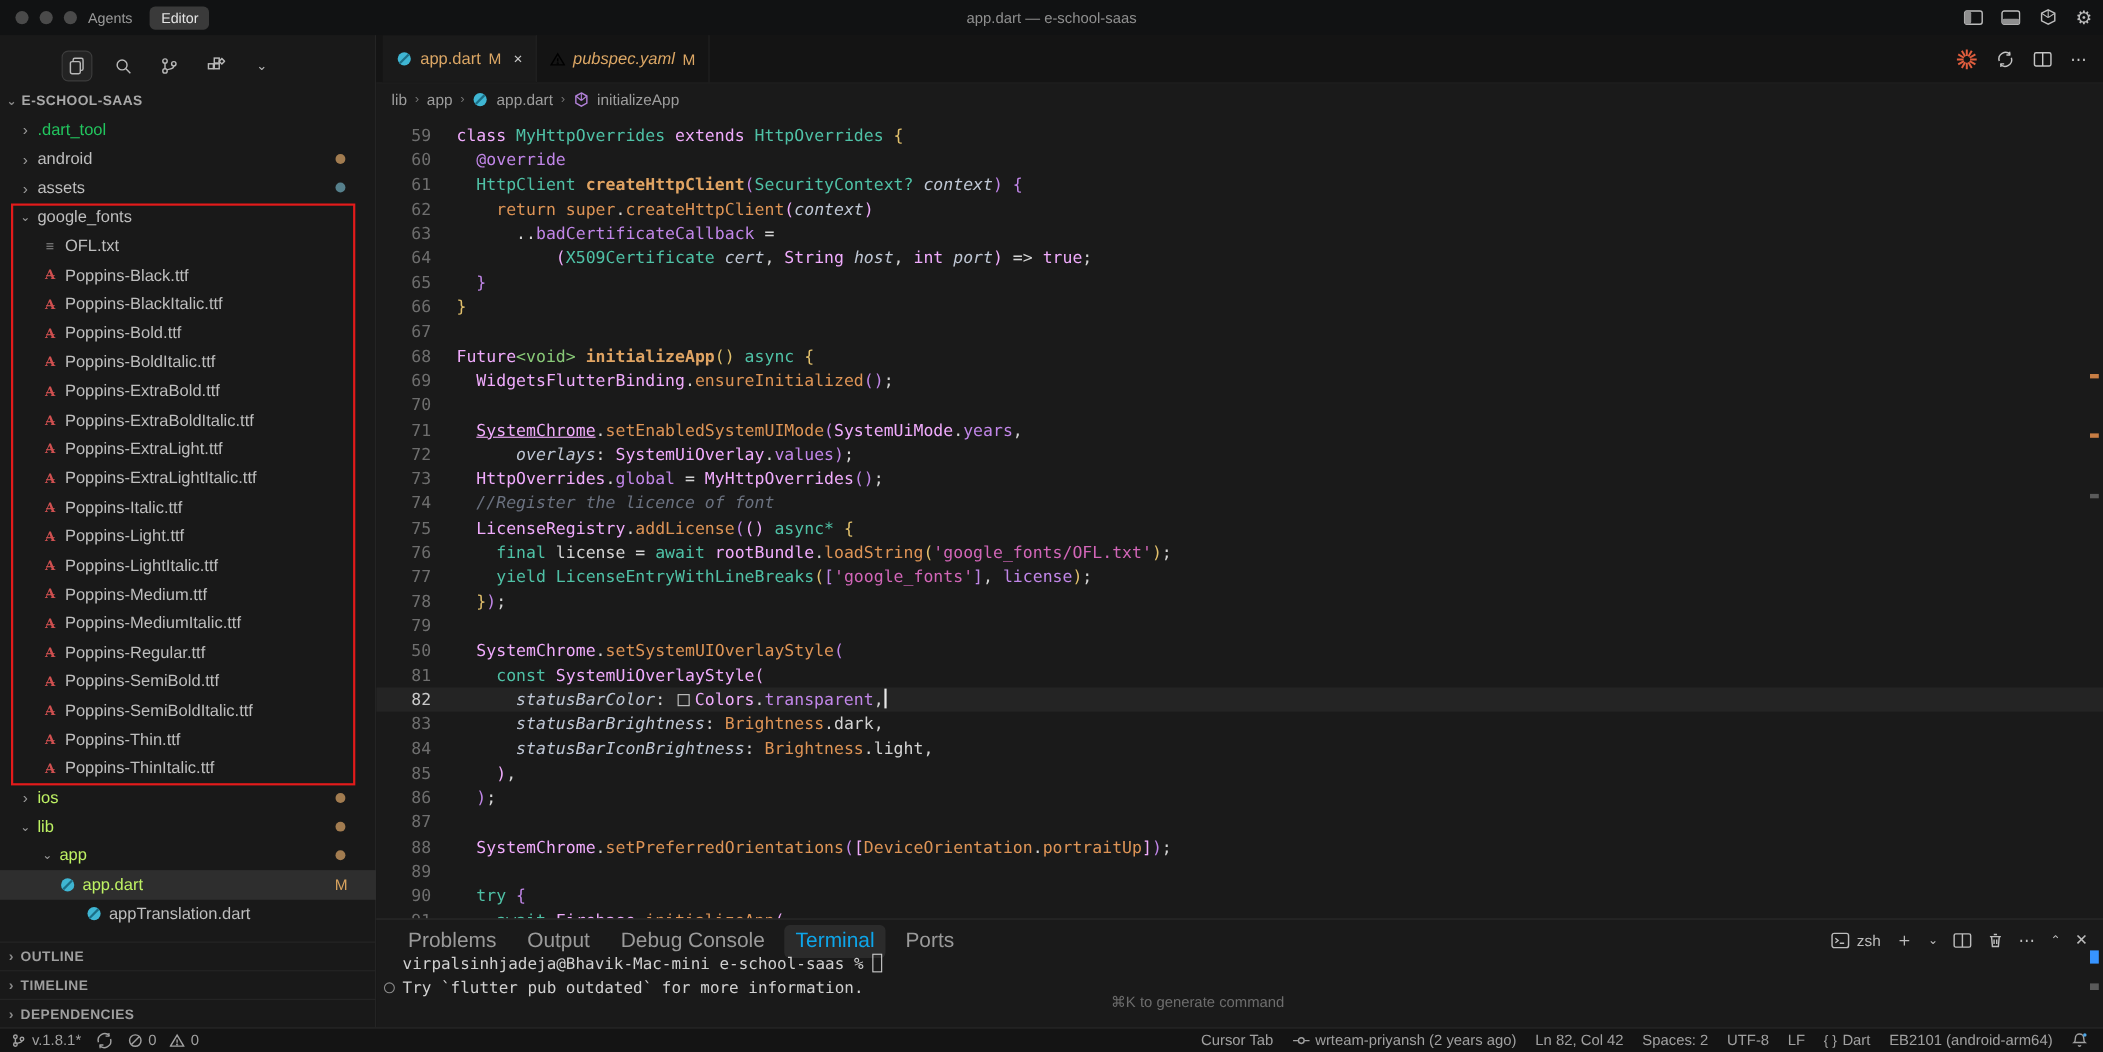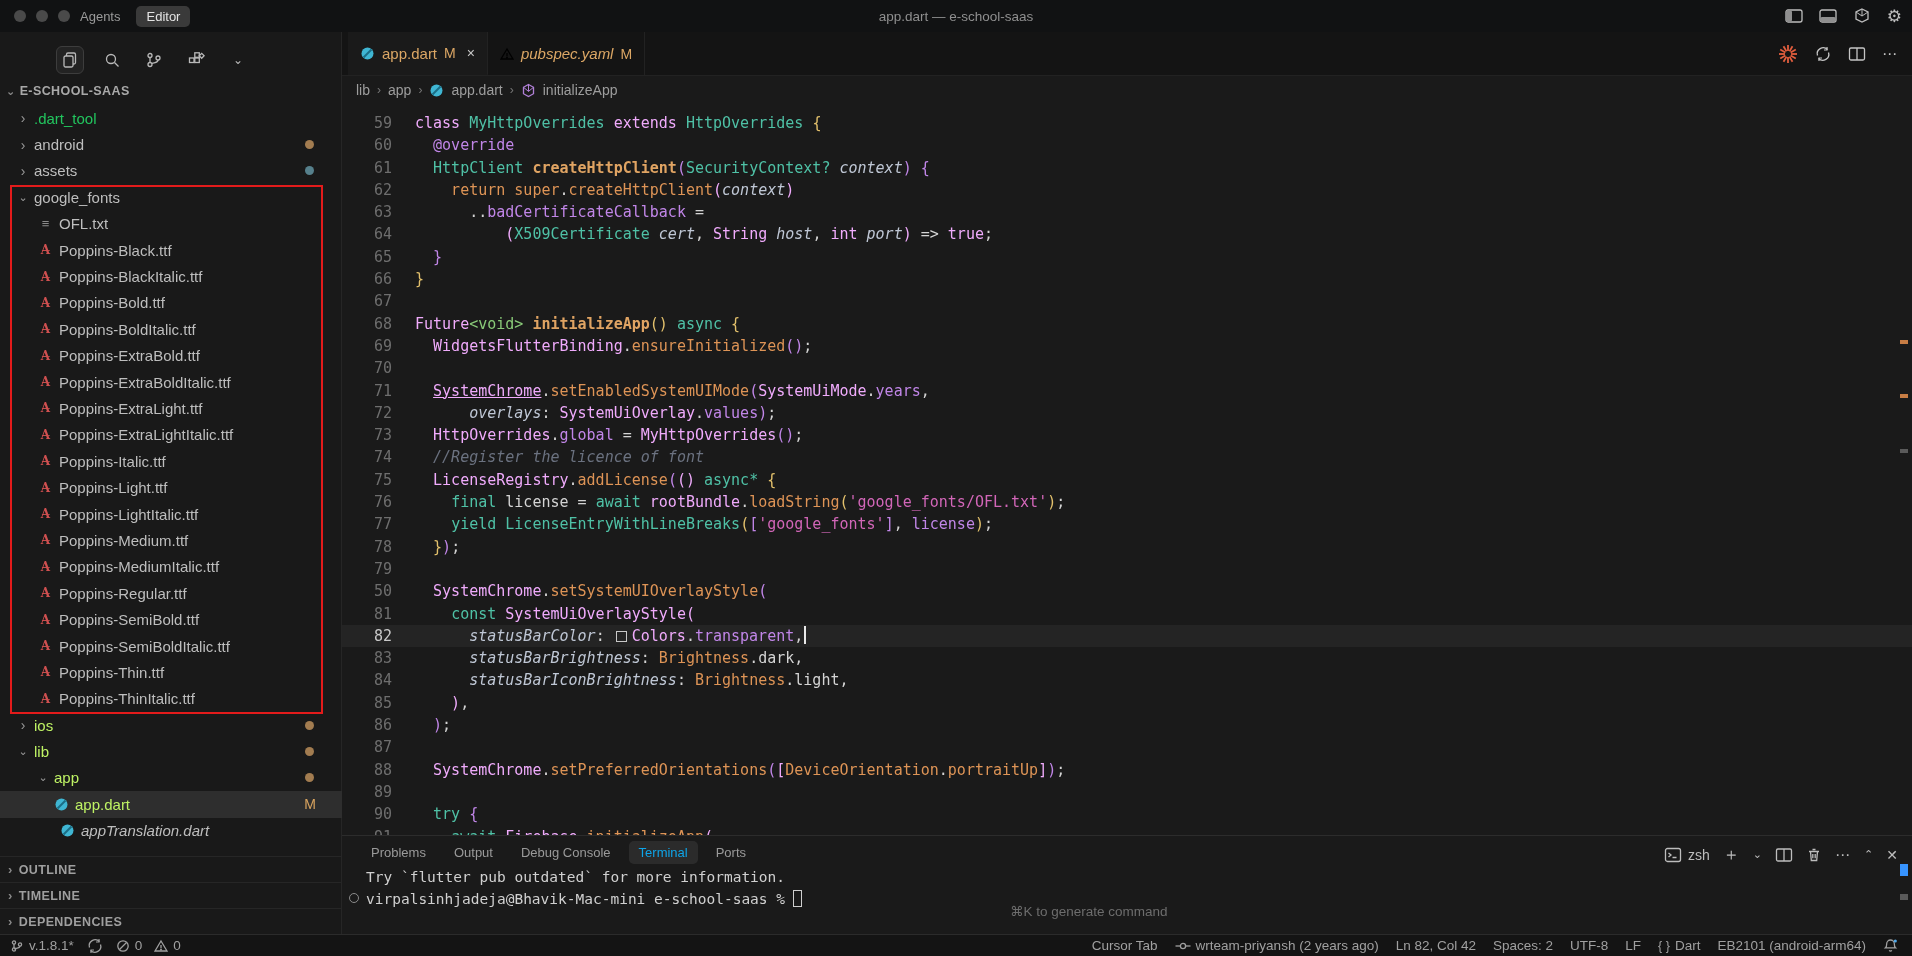--- a/index.html
+++ b/index.html
@@ -62,21 +62,21 @@
   .cl.current .ln{color:#c9c9c9}
   .k{color:#f0abfc}.t{color:#4fc1a6}.gr{color:#89ca78}.o{color:#de9456}
   .ob{color:#e0a463;font-weight:bold}.p{color:#c186e8}.s{color:#d266b8}
   .i{color:#bfc7d5;font-style:italic}.c{color:#6b7280;font-style:italic}
   .w{color:#d4d4d4}.y{color:#e2c06c}.u{text-decoration:underline}
   .sw{display:inline-block;width:11px;height:11px;border:1.5px solid #c8c8c8;margin:0 5px 0 2px;vertical-align:-1px}
   .cur{display:inline-block;width:2px;height:18px;background:#e8e8e8;vertical-align:-3px;margin-left:1px}
   .ruler-mark{position:absolute;right:4px;width:8px;height:4px}
   
   #panel{position:absolute;left:0;top:803px;width:1570px;height:99px;background:#1a1a1a;border-top:1px solid #2c2c2c}
-  #panel-tabs{position:absolute;left:19px;top:5px;display:flex;align-items:flex-end;gap:8px;font-size:13px}
+  #panel-tabs{position:absolute;left:19px;top:5px;display:flex;align-items:flex-end;gap:8px;font-size:19px}
   .ptab{color:#9a9a9a;padding:4px 10px;border-radius:5px}
   .ptab.active{color:#0ea5e9;background:#ffffff14}
   #panel-actions{position:absolute;right:14px;top:7px;display:flex;align-items:center;gap:13px;color:#bdbdbd;font-size:14px}
   #term-lines{position:absolute;left:24px;top:30px;font-family:"DejaVu Sans Mono",monospace;font-size:14.5px;color:#d0d0d0;line-height:22px}
   .term-circle{position:absolute;left:-17px;top:27px;width:10px;height:10px;border:1.2px solid #8a8a8a;border-radius:50%}
   .term-cursor{display:inline-block;width:9px;height:17px;border:1.2px solid #cfcfcf;vertical-align:-3px;margin-left:8px}
   #term-hint{position:absolute;left:668px;top:67px;color:#6d6d6d;font-size:13.5px}
   
   #statusbar{position:absolute;left:0;top:934px;width:1912px;height:22px;background:#141414;border-top:1px solid #2b2b2b;
     display:flex;align-items:center;color:#a0a0a0;font-size:13.5px}
@@ -313,21 +313,21 @@
       <div class="trow selected" style="padding-left: 52px;">
         <span class="ticon">
           <svg width="15" height="15" viewBox="0 0 15 15" fill="none" stroke="currentColor" stroke-width="1.3">
             <circle cx="7.5" cy="7.5" r="6" fill="#3fb6d3" stroke="none"></circle>
             <path d="M3.5 11.5L11.5 3.5" stroke="#1b6e86" stroke-width="2"></path>
           </svg>
         </span>
         <span class="lbl-mod">app.dart</span>
         <span class="m-badge">M</span>
       </div>
-      <div class="trow" style="padding-left: 58px; font-style: italic;">
+      <div class="trow" style="padding-left: 76px;">
         <span class="ticon">
           <svg width="15" height="15" viewBox="0 0 15 15" fill="none" stroke="currentColor" stroke-width="1.3">
             <circle cx="7.5" cy="7.5" r="6" fill="#3fb6d3" stroke="none"></circle>
             <path d="M3.5 11.5L11.5 3.5" stroke="#1b6e86" stroke-width="2"></path>
           </svg>
         </span>
         <span>appTranslation.dart</span>
       </div>
     </div>
   <div id="side-sections">
@@ -508,22 +508,22 @@
         </span>
         <span style="display: inline-flex;">
           <span style="font-size:11px">⌃</span>
         </span>
         <span style="display: inline-flex;">
           <span style="font-size:14px">✕</span>
         </span>
       </div>
     <div id="term-lines">
       <div class="term-circle"></div>
-    <div>Try `flutter pub outdated` for more information.</div>
-        <div>virpalsinhjadeja@Bhavik-Mac-mini e-school-saas %<span class="term-cursor"></span></div>
+    <div>virpalsinhjadeja@Bhavik-Mac-mini e-school-saas %<span class="term-cursor"></span></div>
+        <div>Try `flutter pub outdated` for more information.</div>
       </div>
     <div id="term-hint">⌘K to generate command</div>
     <div class="ruler-mark" style="top:28px;height:12px;background:#3794ff"></div>
     <div class="ruler-mark" style="top:58px;height:6px;background:#5a5a5a"></div>
   </div>
 </div>
 
 <div id="statusbar">
   <div id="status-left">
       <span class="st-item">

